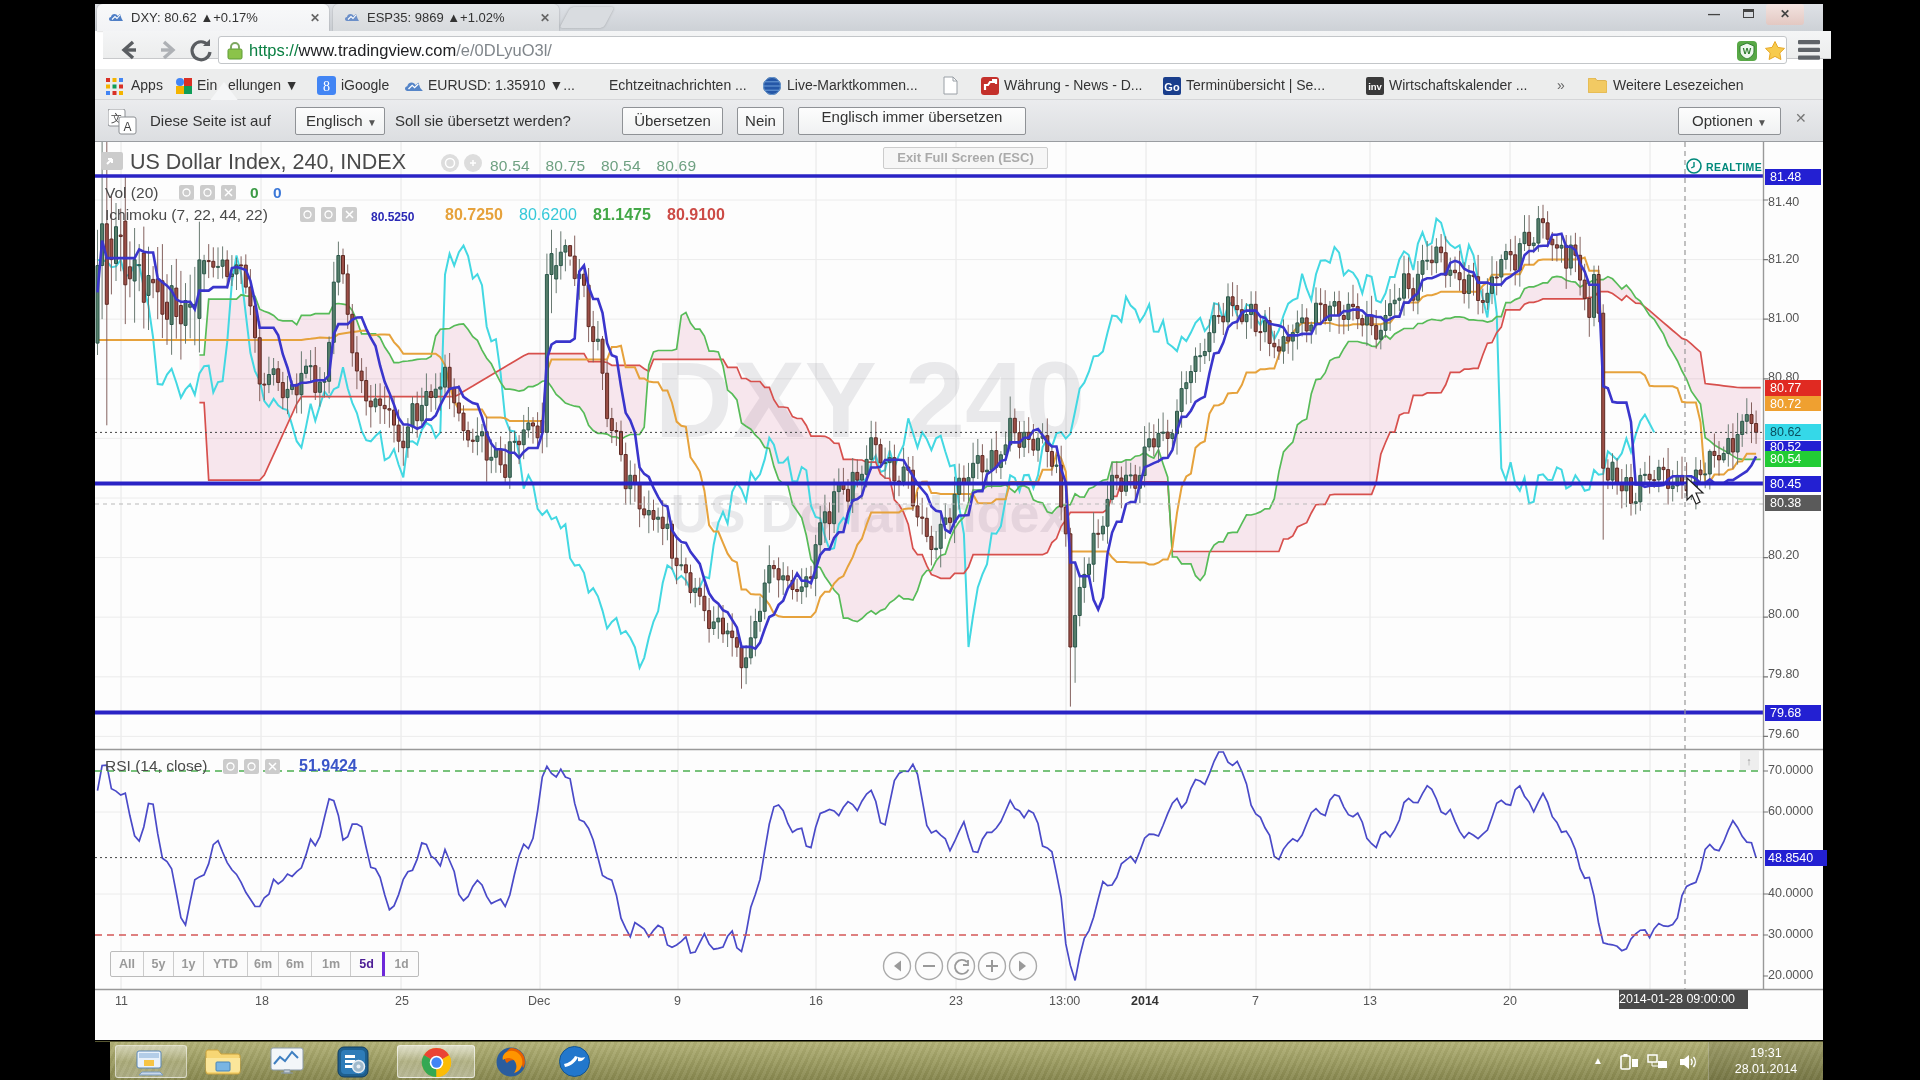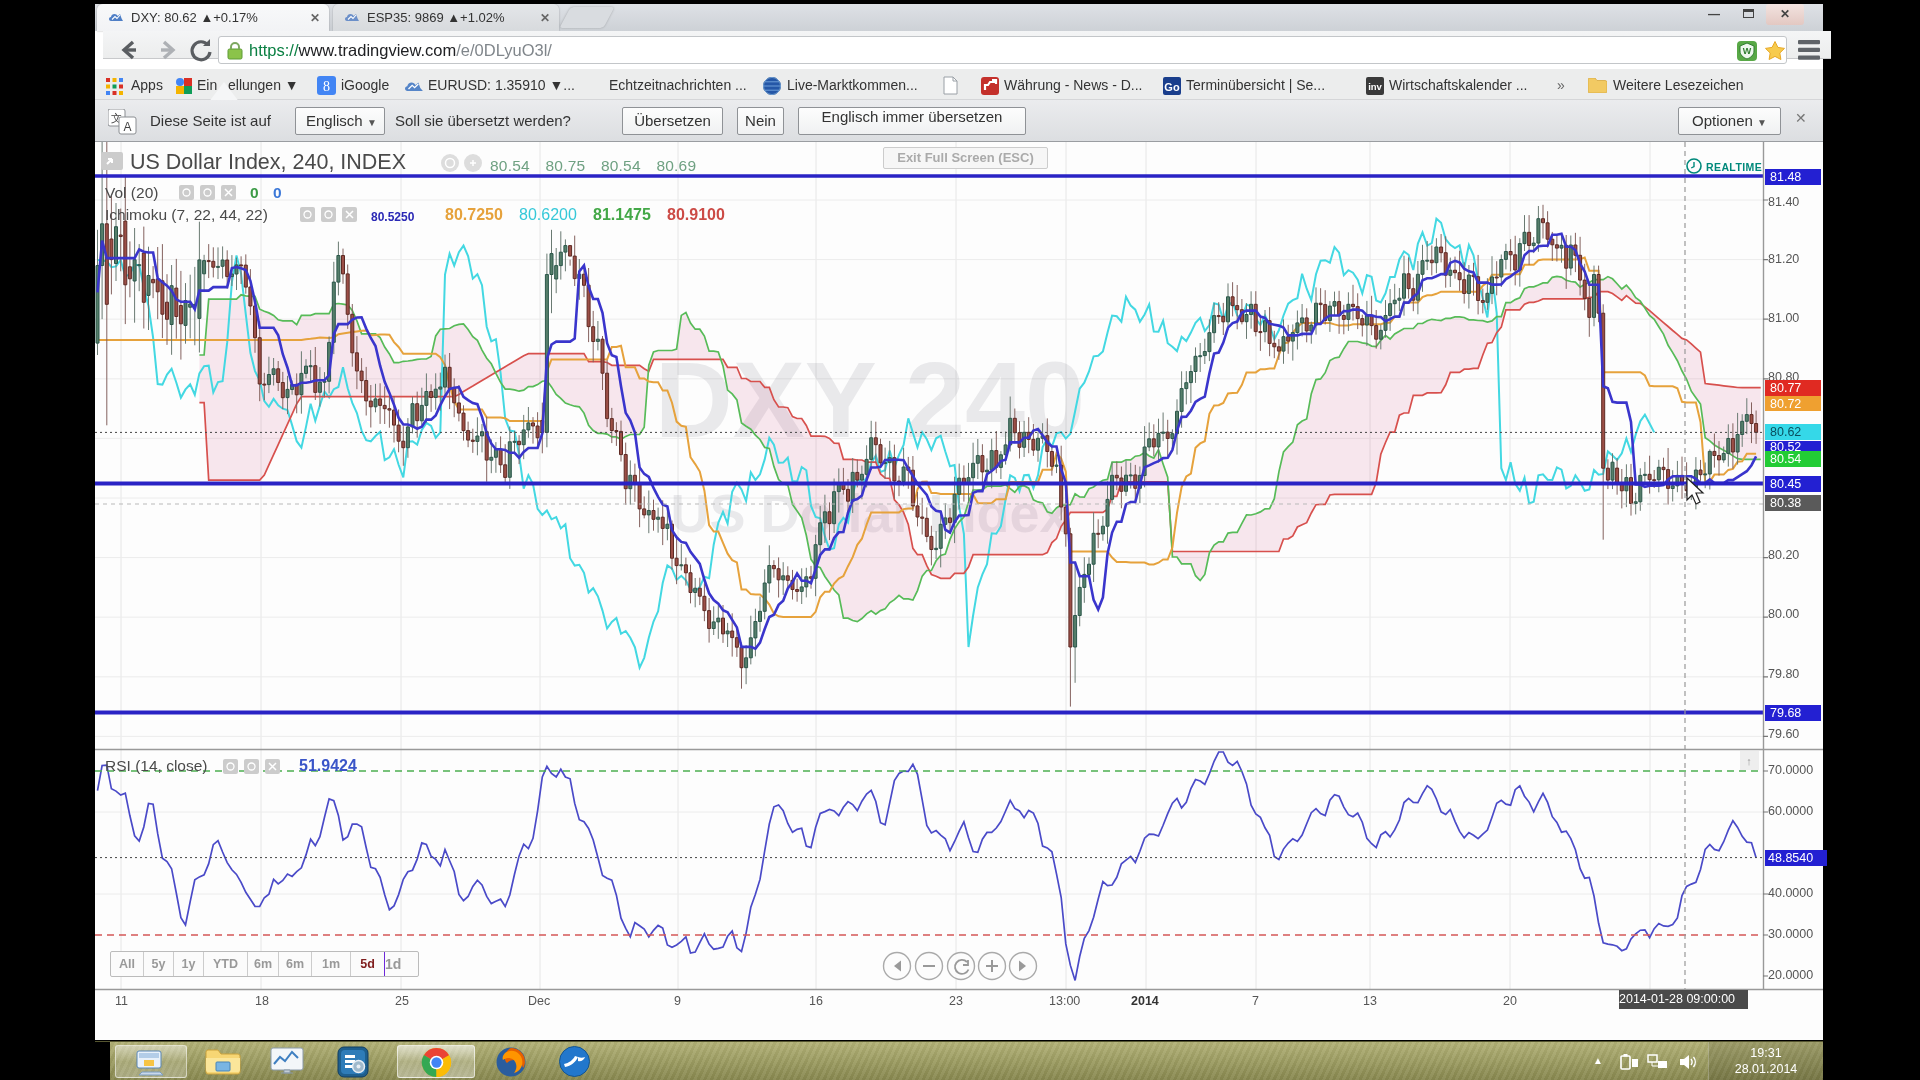--- a/index.html
+++ b/index.html
@@ -334,22 +334,22 @@
 <div style="position:absolute;left:1524px;top:848px;width:129px;height:19px;background:#4a4a4a;color:#fff;font-size:12.5px;text-align:left;line-height:19px">2014-01-28 09:00:00</div>
 
 <div style="position:absolute;left:15px;top:809px;width:309px;height:26px;border:1px solid #bbb;background:#fbfbfb;border-radius:2px;display:flex">
 <div style="width:33px;border-right:1px solid #ccc;color:#999;font-weight:bold;font-size:12.5px;text-align:center;line-height:24px">All</div>
 <div style="width:30px;border-right:1px solid #ccc;color:#999;font-weight:bold;font-size:12.5px;text-align:center;line-height:24px">5y</div>
 <div style="width:30px;border-right:1px solid #ccc;color:#999;font-weight:bold;font-size:12.5px;text-align:center;line-height:24px">1y</div>
 <div style="width:44px;border-right:1px solid #ccc;color:#999;font-weight:bold;font-size:12.5px;text-align:center;line-height:24px">YTD</div>
 <div style="width:31px;border-right:1px solid #ccc;color:#999;font-weight:bold;font-size:12.5px;text-align:center;line-height:24px">6m</div>
 <div style="width:33px;border-right:1px solid #ccc;color:#999;font-weight:bold;font-size:12.5px;text-align:center;line-height:24px">6m</div>
 <div style="width:39px;border-right:1px solid #ccc;color:#999;font-weight:bold;font-size:12.5px;text-align:center;line-height:24px">1m</div>
-<div style="width:34px;border-right:1px solid #6d28d9;color:#7f1d1d;font-weight:bold;font-size:12.5px;text-align:center;line-height:24px">5d</div>
-<div style="width:33px;color:#999;font-weight:bold;font-size:14px;line-height:24px">1d</div>
+<div style="width:34px;border-right:3px solid #6d28d9;color:#4c1d95;font-weight:bold;font-size:12.5px;text-align:center;line-height:24px">5d</div>
+<div style="width:33px;color:#999;font-weight:bold;font-size:12px;text-align:center;line-height:24px">1d</div>
 </div>
 
 <svg width="160" height="32" viewBox="0 0 160 32" style="position:absolute;left:786px;top:808px">
 <g fill="rgba(252,252,252,.85)" stroke="#aaa" stroke-width="1.4">
 <circle cx="16" cy="16" r="13.5"></circle>
             <circle cx="48" cy="16" r="13.5"></circle>
             <circle cx="80" cy="16" r="13.5"></circle>
             <circle cx="111" cy="16" r="13.5"></circle>
             <circle cx="142" cy="16" r="13.5"></circle>
 </g>

